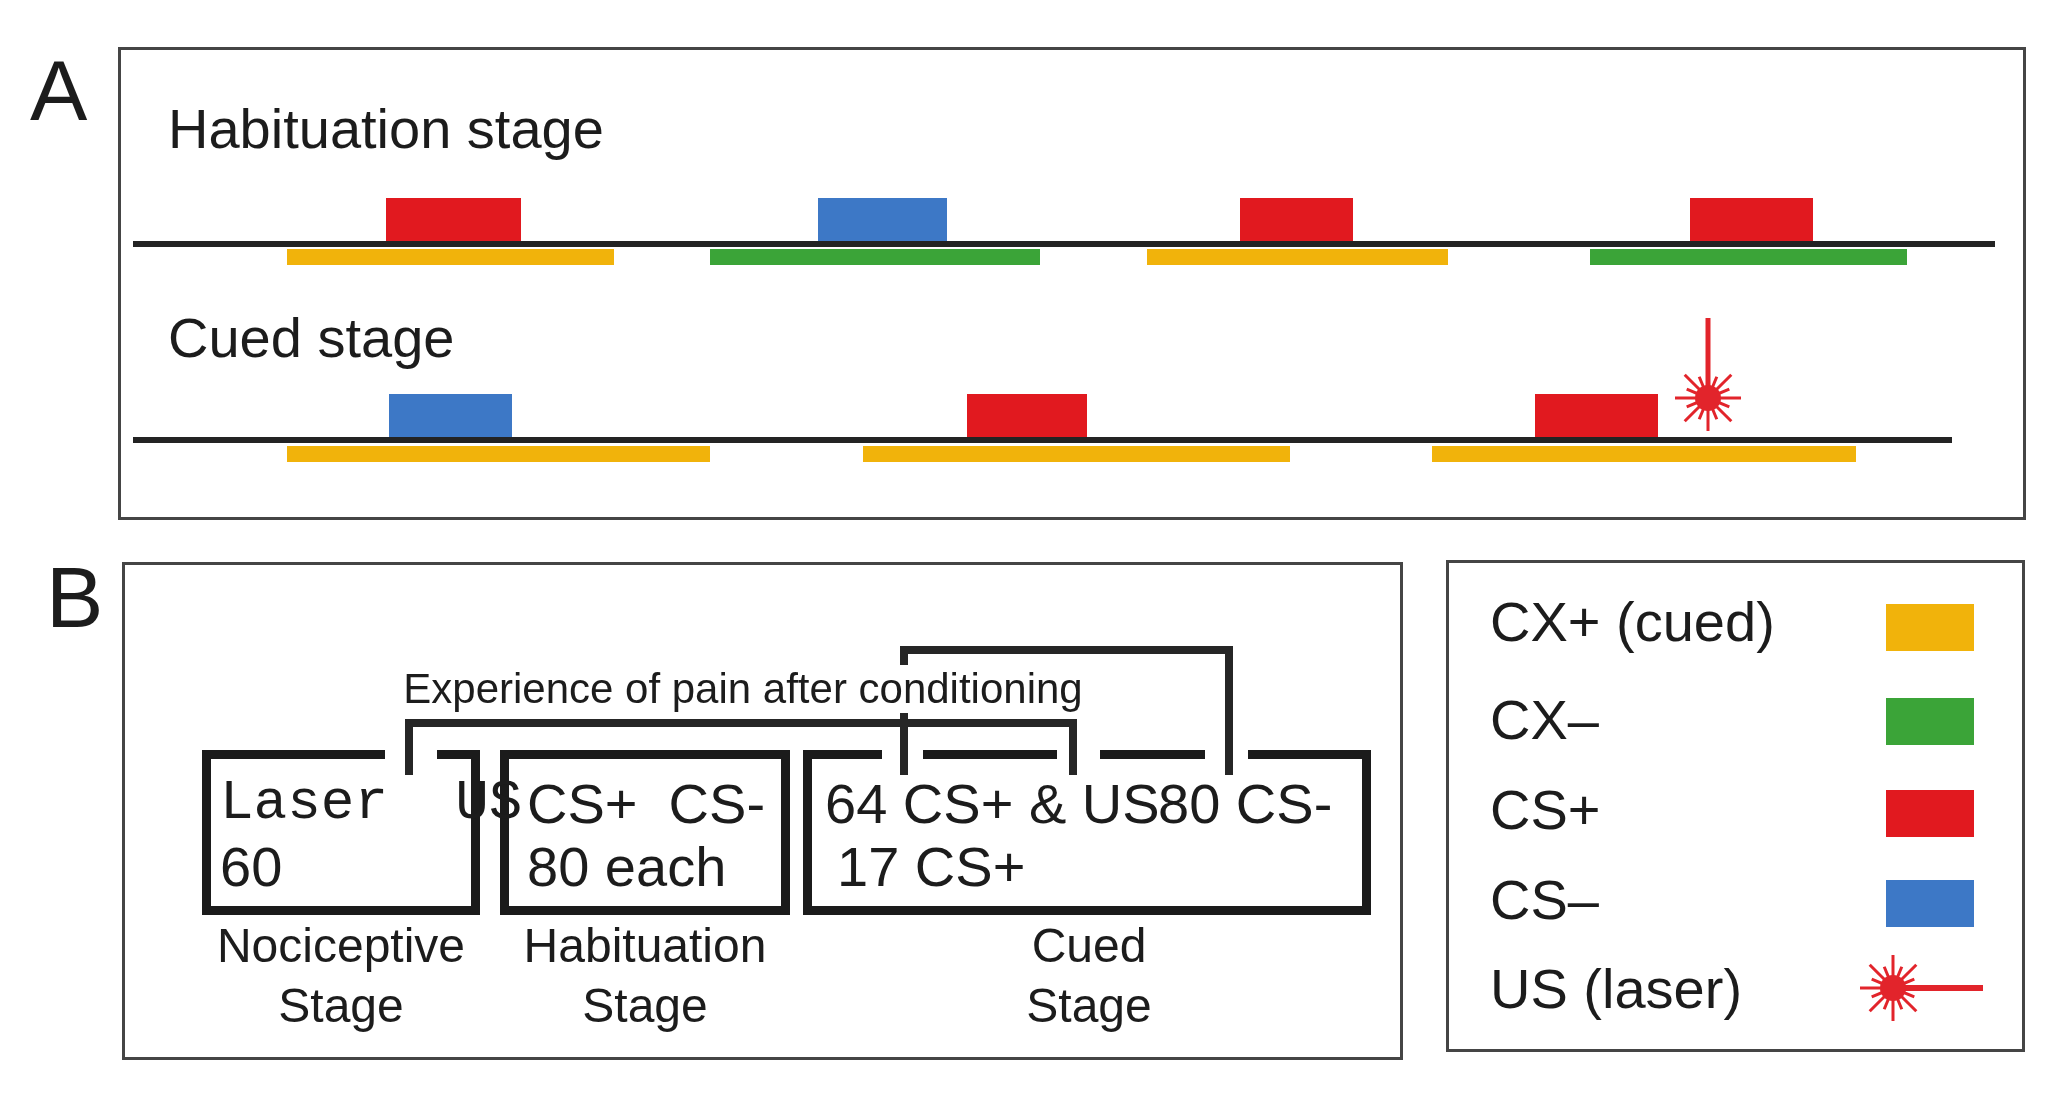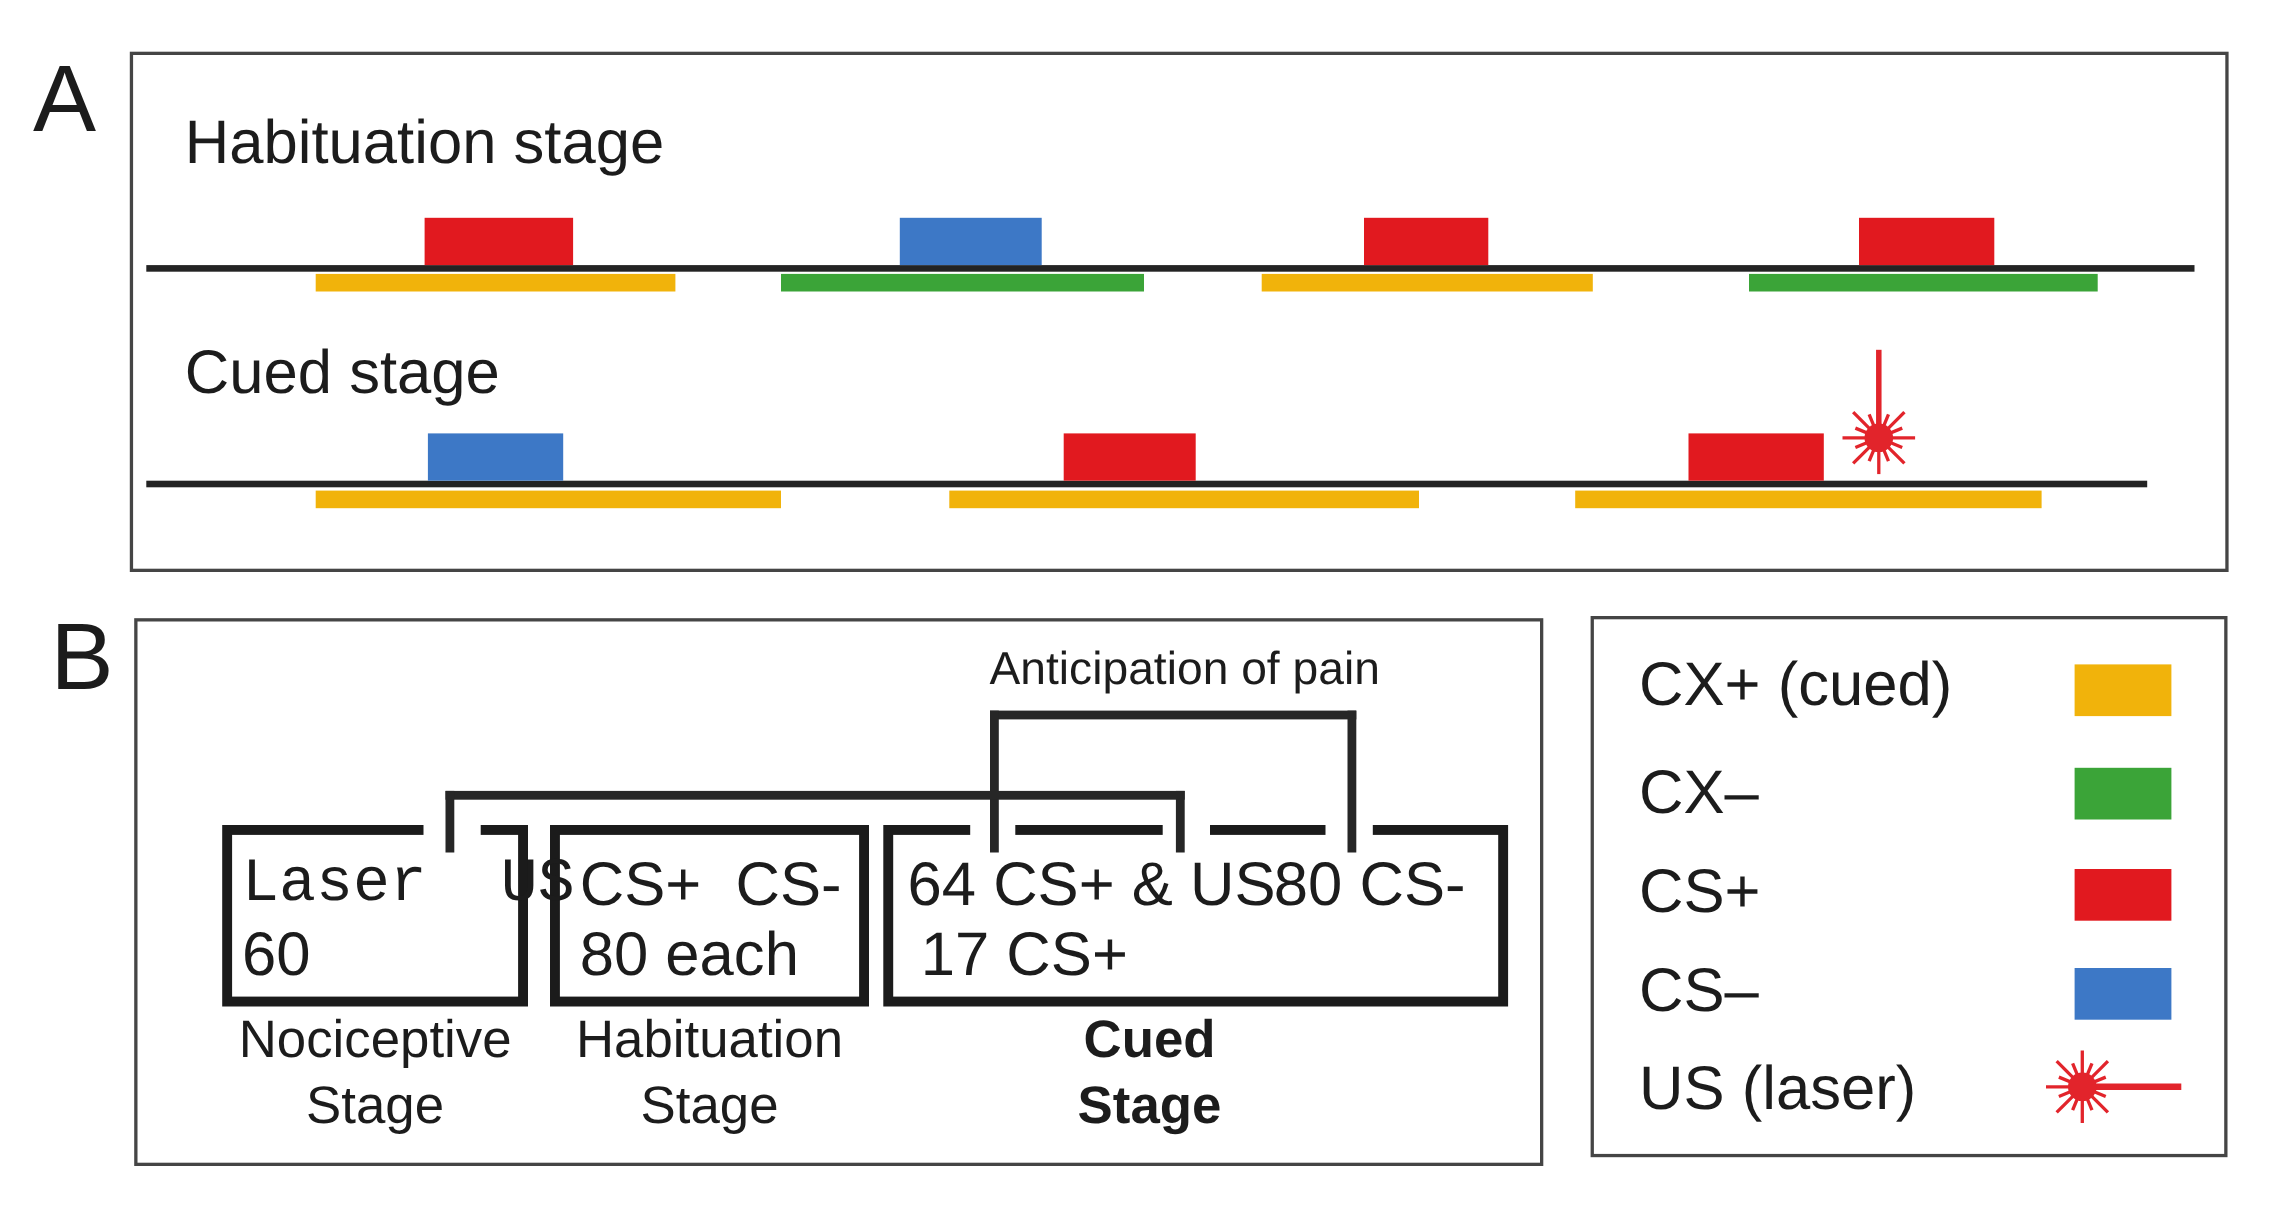--- a/index.html
+++ b/index.html
@@ -75,21 +75,21 @@
         <line x1="58" y1="88" x2="66.8" y2="66.7"></line>
       <line x1="58" y1="88" x2="81.3" y2="64.7"></line>
         <line x1="58" y1="88" x2="79.3" y2="79.2"></line>
     </g>
     <circle cx="58" cy="88" r="13" fill="var(--laser)"></circle>
   </svg>
 
   <div class="biglabel" style="left:46px;top:554px;">B</div>
   <div class="panel" style="left:122px;top:562px;width:1281px;height:498px;"></div>
 
-  <div class="annot" style="left:1077px;top:584px;">Anticipation of pain</div>
+  <div class="annot" style="left:743px;top:665px;">Experience of pain after conditioning</div>
 
   <div class="bline" style="left:900px;top:646px;width:333px;height:8px;"></div>
   <div class="bline" style="left:900px;top:646px;width:8px;height:129px;z-index:3;"></div>
   <div class="bline" style="left:1225px;top:646px;width:8px;height:129px;"></div>
 
   <div class="bline" style="left:405px;top:719px;width:672px;height:8px;z-index:5;"></div>
   <div class="bline" style="left:405px;top:719px;width:8px;height:56px;z-index:5;"></div>
   <div class="bline" style="left:1069px;top:719px;width:8px;height:56px;z-index:5;"></div>
 
   <div class="bbox" style="left:202px;top:750px;width:278px;height:165px;"></div>
@@ -110,21 +110,21 @@
   <div class="btext" style="left:1158px;top:772px;">80 CS-</div>
 
   <div class="stagelbl" style="left:202px;top:916px;width:278px;">
     <div>Nociceptive</div>
     <div>Stage</div>
   </div>
   <div class="stagelbl" style="left:500px;top:916px;width:290px;">
     <div>Habituation</div>
     <div>Stage</div>
   </div>
-  <div class="stagelbl" style="left:808px;top:916px;width:474px;font-weight:bold;">
+  <div class="stagelbl" style="left:852px;top:916px;width:474px;">
     <div>Cued</div>
     <div>Stage</div>
   </div>
 
   <div class="panel" style="left:1446px;top:560px;width:579px;height:492px;"></div>
 
   <div class="legend-label" style="left:1490px;top:589px;">CX+ (cued)</div>
   <div class="legend-label" style="left:1490px;top:687px;">CX–</div>
   <div class="legend-label" style="left:1490px;top:777px;">CS+</div>
   <div class="legend-label" style="left:1490px;top:867px;">CS–</div>

